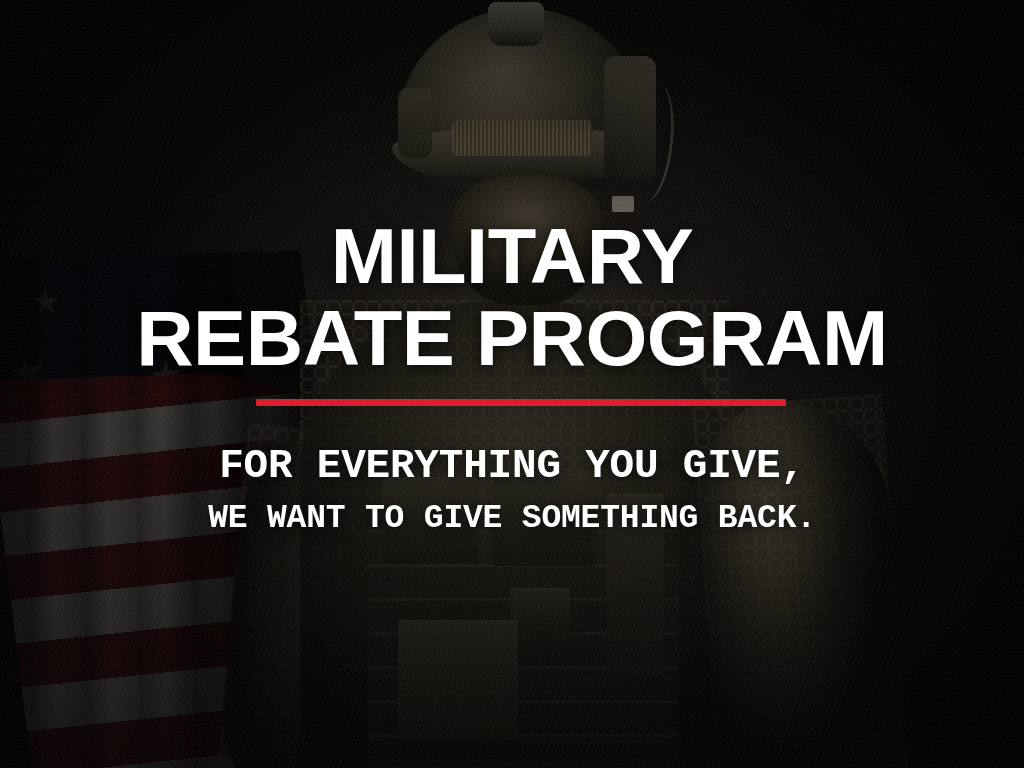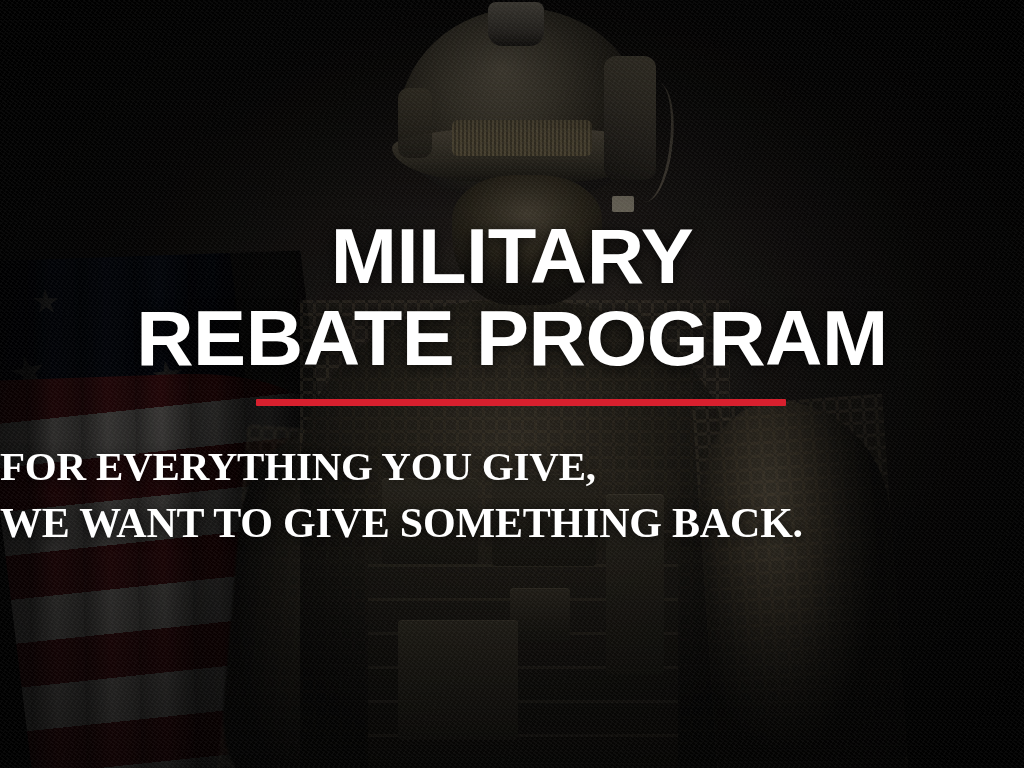--- a/index.html
+++ b/index.html
@@ -275,30 +275,31 @@
     left: 256px;
     width: 530px;
     height: 7px;
     border-radius: 1px;
   }
 
   .subhead {
     position: absolute;
     left: 0; right: 0;
     color: #ffffff;
-    font-family: Liberation Serif, serif;
+    font-family: Liberation Mono, monospace;
     font-weight: 700;
     text-transform: uppercase;
+    text-align: center;
     line-height: 1.0;
     white-space: nowrap;
     letter-spacing: -0.2px;
     text-shadow: 0 2px 12px rgba(0,0,0,.7);
   }
   .subhead-1 { top: 446px; font-size: 41px; }
-  .subhead-2 { top: 502px; font-size: 42px; }
+  .subhead-2 { top: 502px; font-size: 33px; }
 </style>
 </head>
 <body>
 
 <div id="poster" style="background-color: #4d7c0f;">
 
   <div class="photo">
     <div class="bg-base"></div>
 
     <div class="flag">

